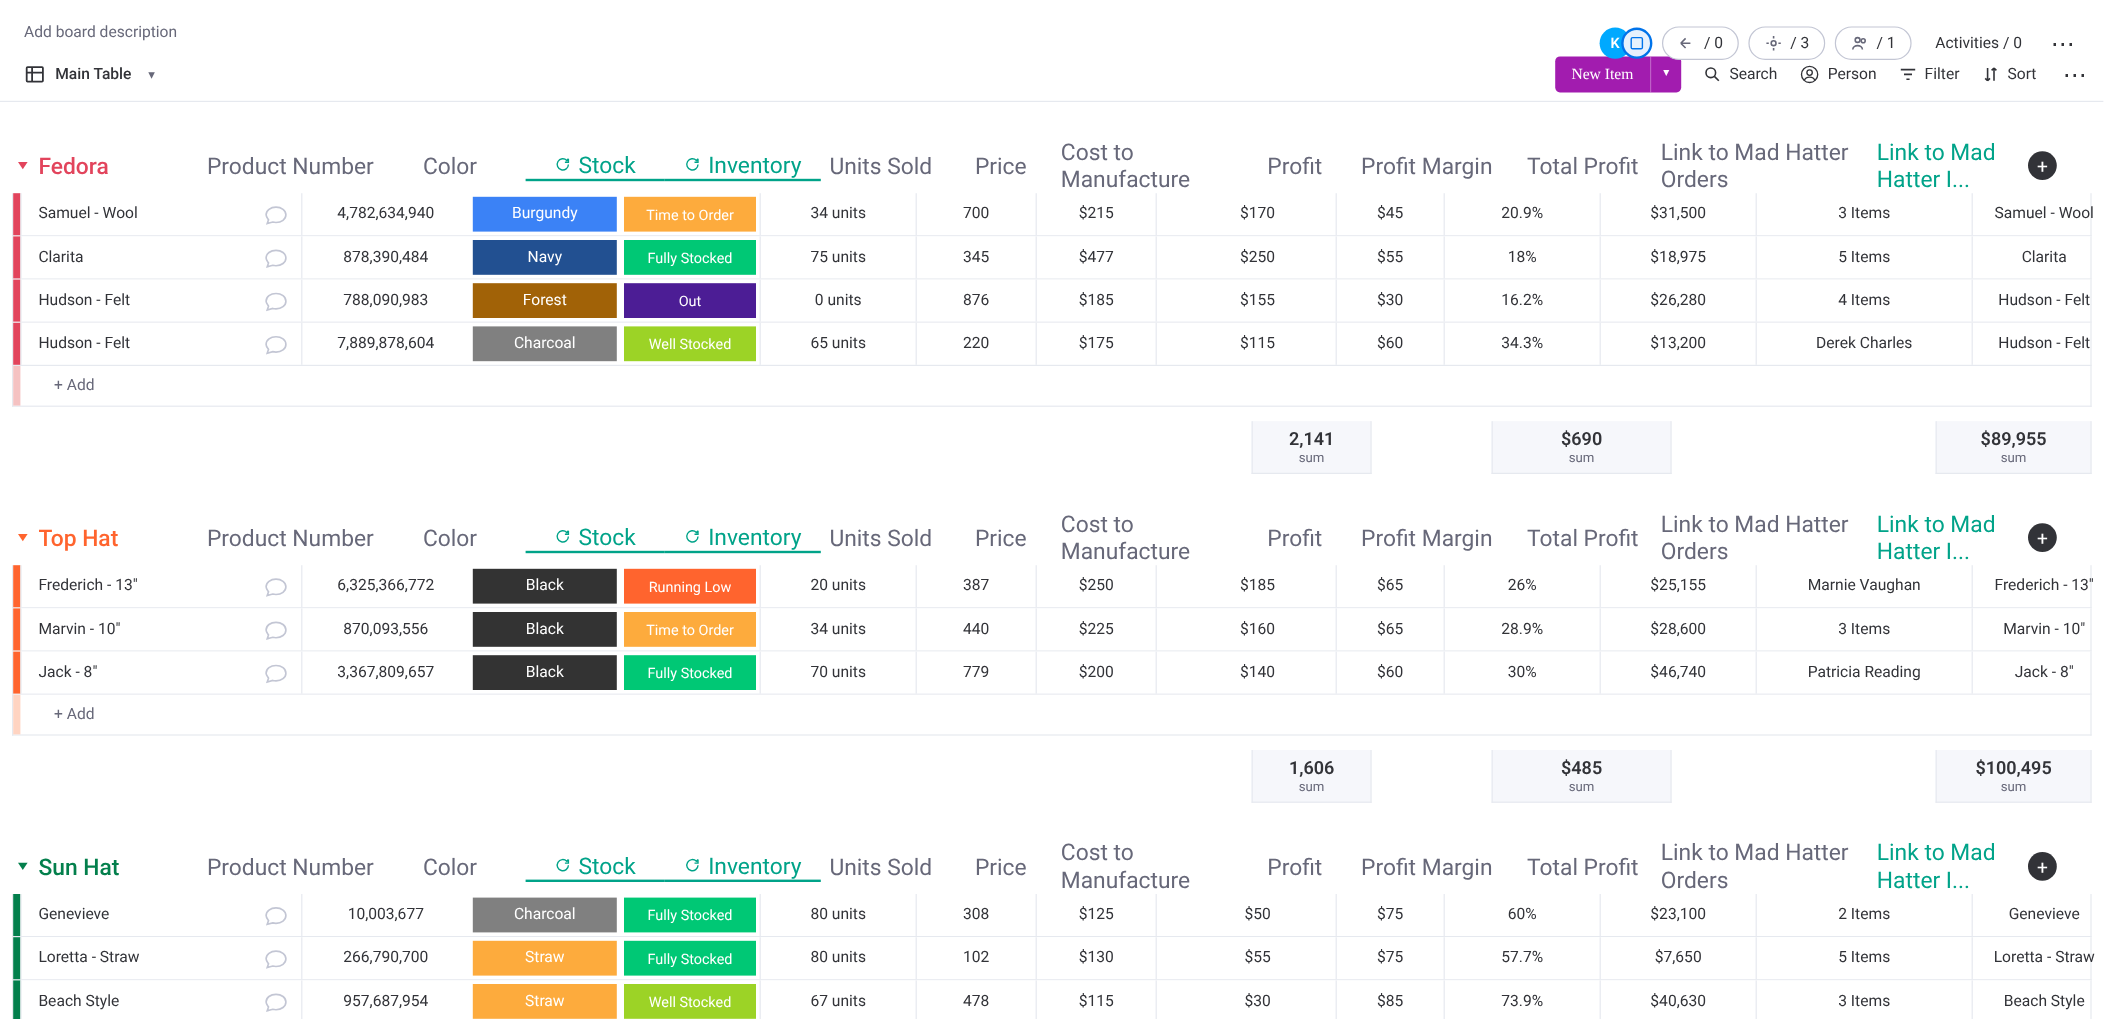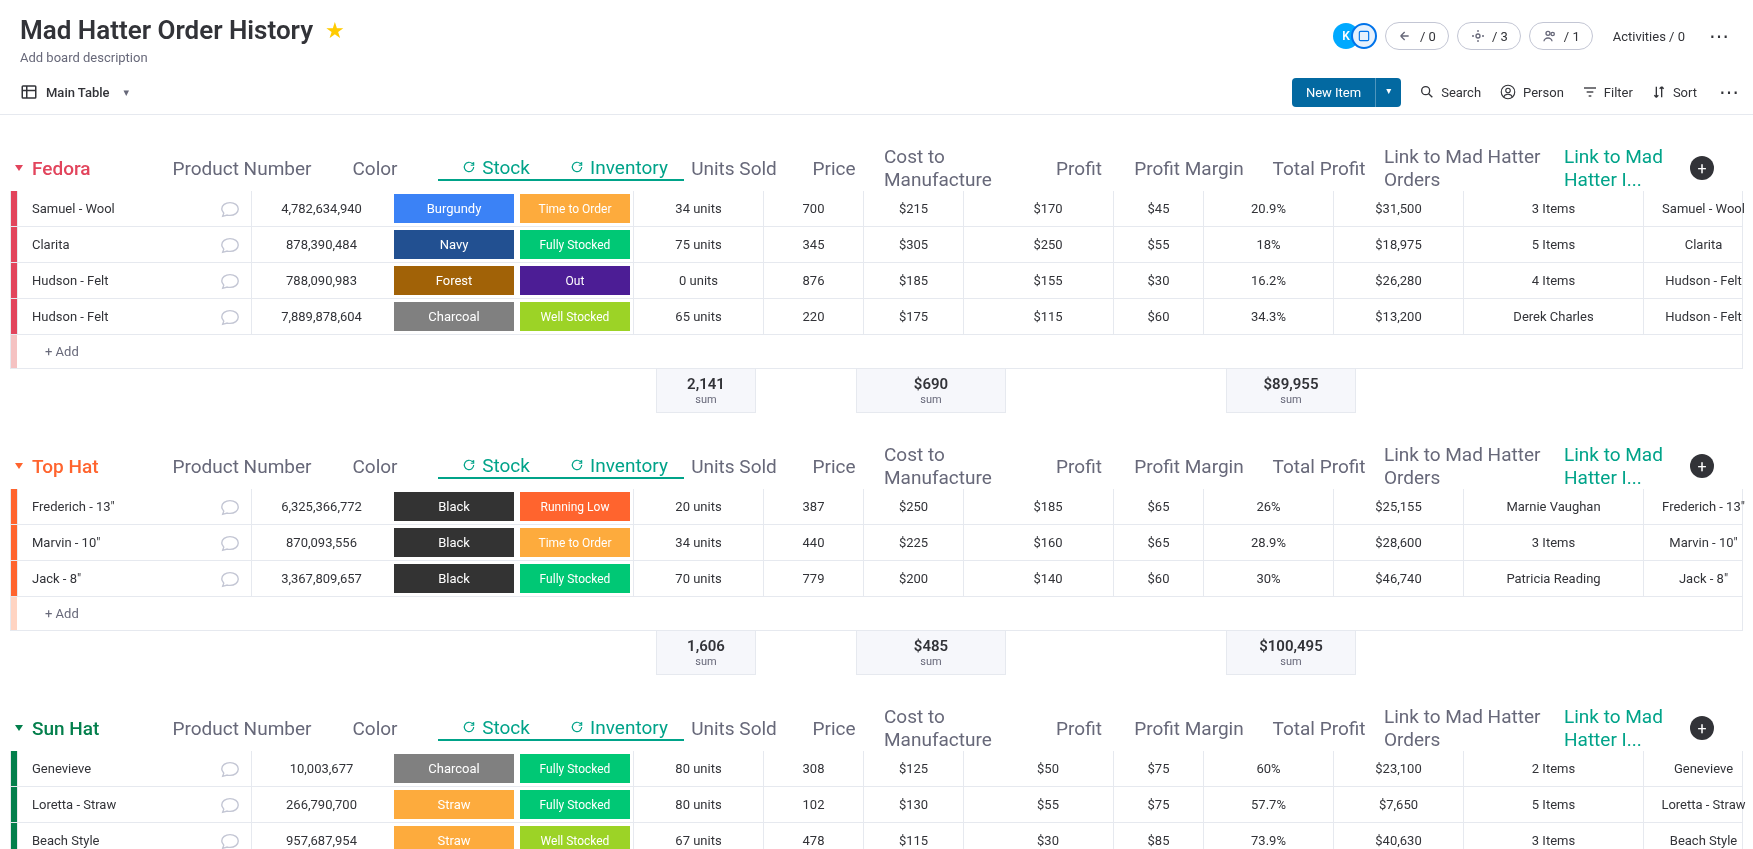--- a/index.html
+++ b/index.html
@@ -13,21 +13,21 @@
 .pill { border: 1px solid #c3c6d4; border-radius: 20px; padding: 5px 12px; display: flex; align-items: center; gap: 6px; font-size: 13px; cursor: pointer; background: #fff; }
 .avatar-pill { background: #00a9ff; color: #fff; border-radius: 50%; width: 26px; height: 26px; display: flex; align-items: center; justify-content: center; font-size: 12px; font-weight: 600; }
 .avatar-wrap { display: flex; align-items: center; }
 .avatar2 { width: 26px; height: 26px; border-radius: 50%; border: 2px solid #0073ea; margin-left: -8px; display: flex; align-items: center; justify-content: center; background: #e6f1fd; color: #0073ea; }
 .dots { font-size: 20px; cursor: pointer; padding: 4px; }
 .toolbar { display: flex; align-items: center; padding: 6px 10px; border-bottom: 1px solid #e6e9ef; }
 .view-btn { display: flex; align-items: center; gap: 8px; padding: 6px 10px; font-weight: 500; cursor: pointer; }
 .view-btn svg { width: 18px; height: 18px; }
 .chevron { font-size: 11px; color: #676879; margin-left: 6px; }
 .toolbar-right { margin-left: auto; display: flex; align-items: center; gap: 18px; }
-.new-item { background: #0369a1; color: #fff; border-radius: 4px; display: flex; overflow: hidden; cursor: pointer; }
+.new-item { background: #a21caf; color: #fff; border-radius: 4px; display: flex; overflow: hidden; cursor: pointer; font-family: Liberation Serif, serif; }
 .new-item-main { padding: 7px 14px; }
 .new-item-drop { padding: 7px 10px; border-left: 1px solid rgba(255,255,255,0.3); font-size: 10px; }
 .tool { display: flex; align-items: center; gap: 6px; cursor: pointer; font-size: 13px; }
 .board { padding: 30px 10px 10px; }
 .group { margin-bottom: 30px; }
 .collapse-icon { width: 18px; height: 18px; border-radius: 50%; display: flex; align-items: center; justify-content: center; cursor: pointer; margin-right: 4px; }
 .collapse-icon::before { content: ""; border-left: 4px solid transparent; border-right: 4px solid transparent; border-top: 6px solid currentColor; }
 .group-name { font-size: 17px; font-weight: 500; cursor: pointer; flex: 0 0 140px; }
 .add-col { width: 24px; height: 24px; border-radius: 50%; background: #323338; color: #fff; display: flex; align-items: center; justify-content: center; font-size: 16px; cursor: pointer; margin-left: 6px; }
 .row { display: flex; align-items: stretch; height: 36px; border: 1px solid #e6e9ef; border-top: none; background: #fff; }
@@ -58,36 +58,32 @@
 .hcell.inv { flex: 0 0 130px; border-bottom: 2px solid #00a389; color: #00a389; }
 .hcell.us { flex: 0 0 100px; }
 .hcell.price { flex: 0 0 100px; }
 .hcell.ctm { flex: 0 0 150px; }
 .hcell.profit { flex: 0 0 90px; }
 .hcell.pm { flex: 0 0 130px; }
 .hcell.tp { flex: 0 0 130px; }
 .hcell.link1 { flex: 0 0 180px; }
 .hcell.link2 { flex: 0 0 120px; color: #00a389; }
 .add-row { height: 34px; border: 1px solid #e6e9ef; border-top: none; display: flex; align-items: center; padding-left: 40px; color: #676879; cursor: pointer; background: #fff; }
-.footer-row { display: flex; margin-top: 0; }
+.footer-row { display: flex; margin-top: 12px; justify-content: flex-end; }
 .footer-cell { background: #f6f7fb; border: 1px solid #e6e9ef; border-top: none; text-align: center; padding: 6px 0; }
 .footer-cell .val { font-size: 15px; font-weight: 600; }
 .footer-cell .lbl { font-size: 11px; color: #676879; }
 .footer-cell.us { flex: 0 0 100px; }
 svg.chat-icon { stroke: #c3c6d4; fill: none; stroke-width: 1.5; }
 svg.reload { width: 14px; height: 14px; }
 </style>
 </head>
 <body>
 
 <div class="header">
-  <div class="title-row">
-    <div class="title">Mad Hatter Order History</div>
-    <div class="star">★</div>
-  </div>
   <div class="desc">Add board description</div>
 </div>
 
 <div class="top-actions">
   <div class="avatar-wrap">
     <div class="avatar-pill">K</div>
     <div class="avatar2">
       <svg width="14" height="14" viewBox="0 0 24 24" fill="none" stroke="currentColor" stroke-width="2">
           <rect x="4" y="4" width="16" height="16" rx="2"></rect>
         </svg>
@@ -210,21 +206,21 @@
       <div class="row">
       <div class="row-color" style="background:#e2445c"></div>
       <div class="cell name" style="flex:0 0 234px">Clarita<span class="chat"><svg class="chat-icon" width="22" height="22" viewBox="0 0 24 24">
               <path d="M21 12c0 4-4 7-9 7-1 0-2-.1-3-.4L4 20l1.2-3.5C4.4 15.3 3 13.8 3 12c0-4 4-7 9-7s9 3 9 7z"></path>
             </svg></span></div>
       <div class="cell pn">878,390,484</div>
       <div class="cell color" style="background:#225091">Navy</div>
       <div class="cell stock" style="background:#00c875">Fully Stocked</div>
       <div class="cell inv">75 units</div>
       <div class="cell us">345</div>
-      <div class="cell price">$305</div>
+      <div class="cell price">$477</div>
       <div class="cell ctm">$250</div>
       <div class="cell profit">$55</div>
       <div class="cell pm">18%</div>
       <div class="cell tp">$18,975</div>
       <div class="cell link1">5 Items</div>
       <div class="cell link2">Clarita</div>
     </div>
       <div class="row">
       <div class="row-color" style="background:#e2445c"></div>
       <div class="cell name" style="flex:0 0 234px">Hudson - Felt<span class="chat"><svg class="chat-icon" width="22" height="22" viewBox="0 0 24 24">

